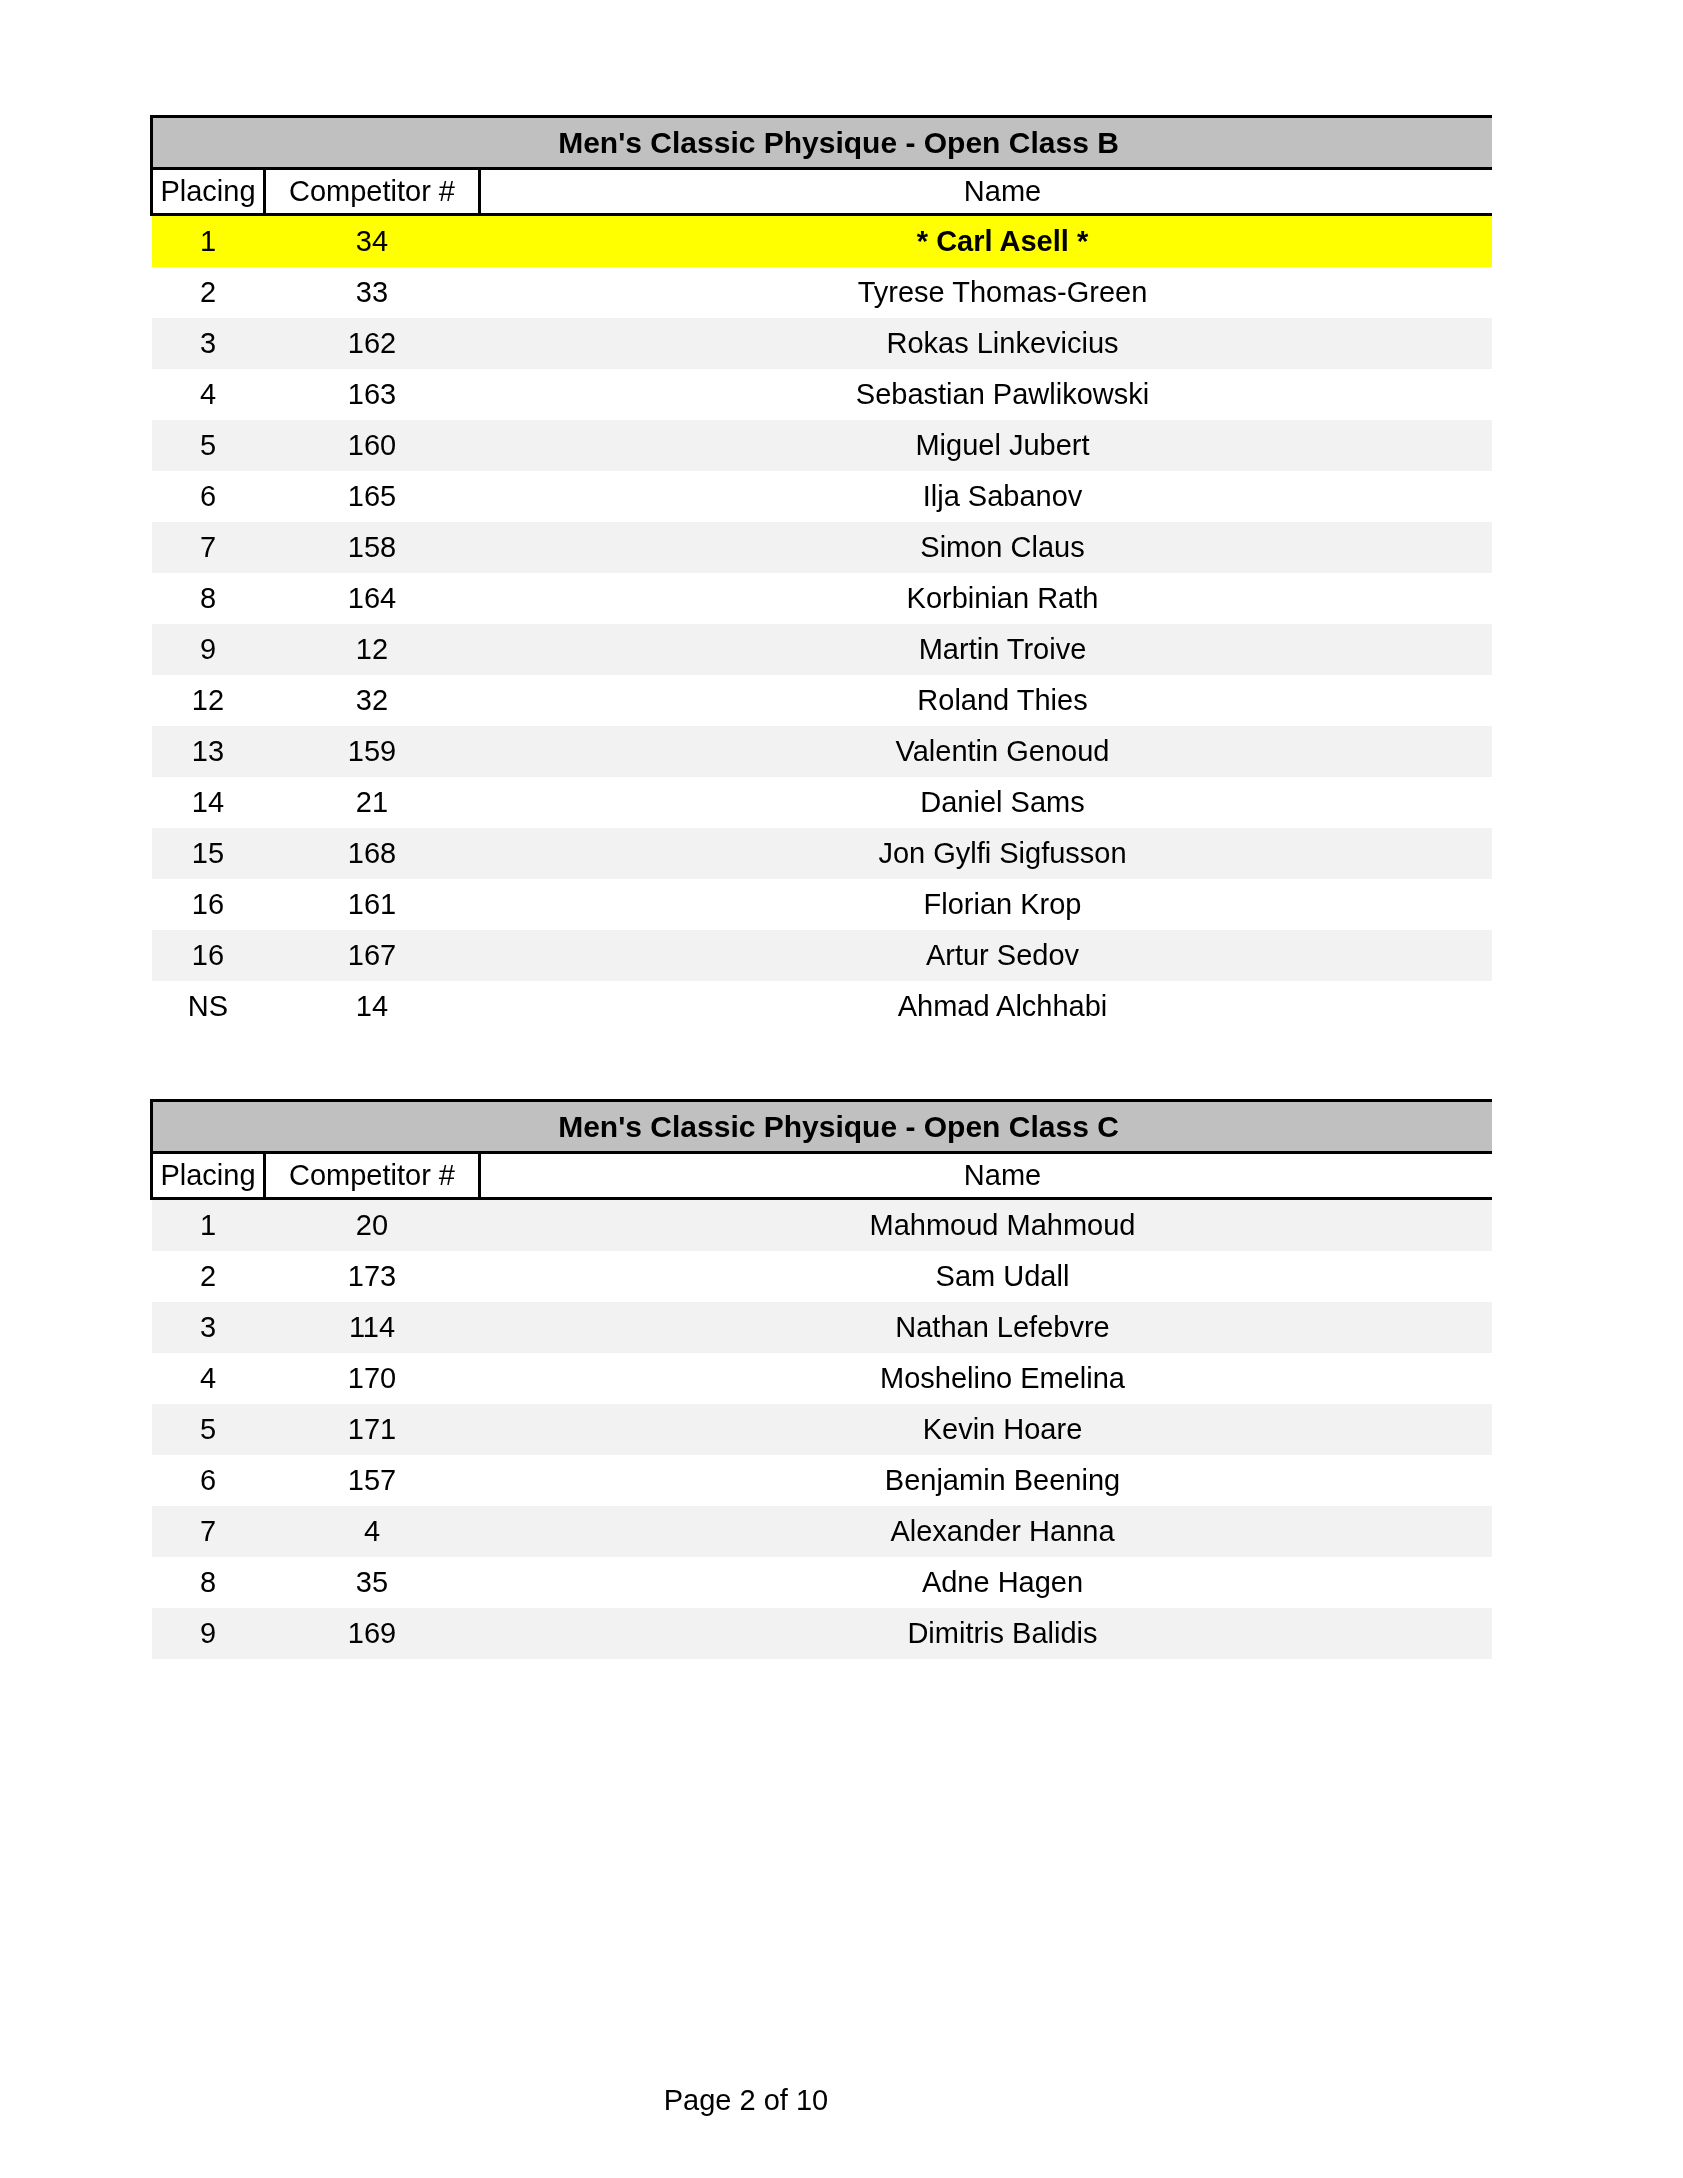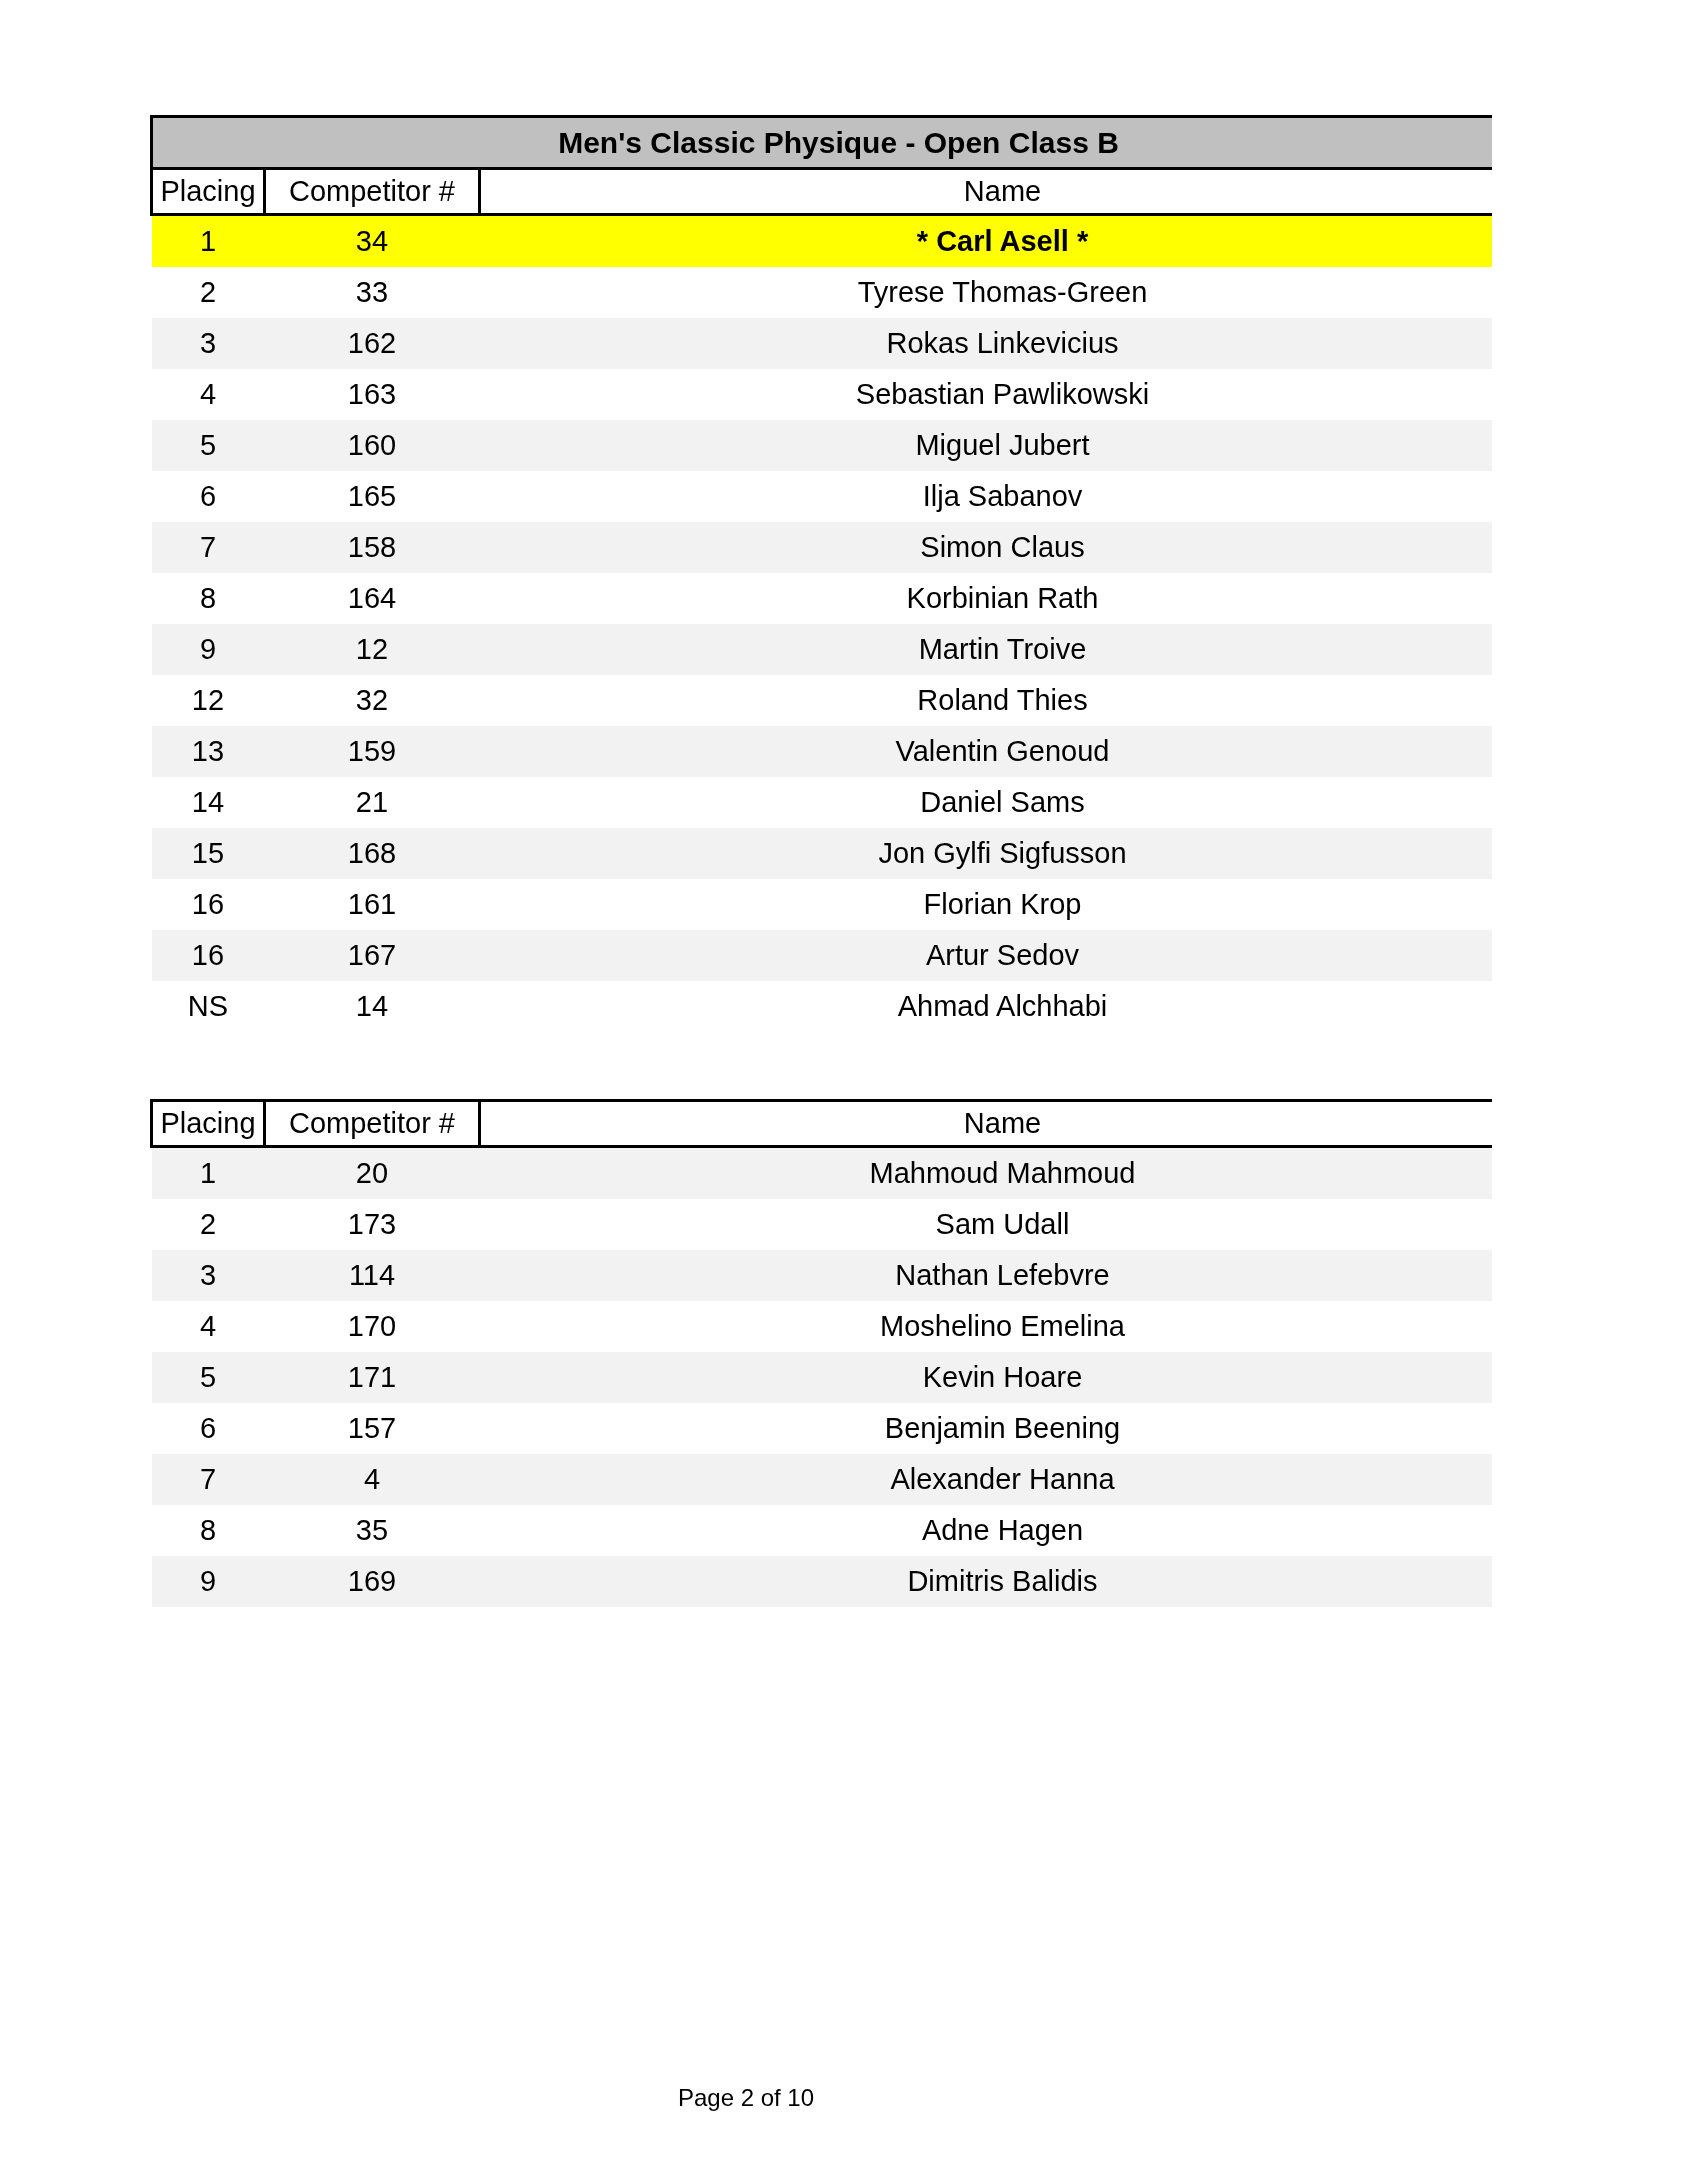--- a/index.html
+++ b/index.html
@@ -72,21 +72,21 @@
   }
   tbody.results-body tr.highlight td:nth-child(3) {
     font-weight: bold;
   }
   .page-footer {
     position: absolute;
     left: 0;
     top: 2084px;
     width: 100%;
     text-align: center;
-    font-size: 24px;
+    font-size: 29px;
     color: #000000;
   }
 </style>
 </head>
 <body>
 
 <div class="page">
   <div class="tables-wrap">
 
     <table class="results-table">
@@ -189,20 +189,23 @@
         </tbody>
     </table>
 
     <table class="results-table">
       <colgroup>
         <col class="col-placing">
         <col class="col-competitor">
         <col class="col-name">
       </colgroup>
       <thead>
+        <tr>
+          <th class="title-cell" colspan="3">Men's Classic Physique - Open Class C</th>
+        </tr>
         <tr class="col-header-row">
           <th>Placing</th>
           <th>Competitor #</th>
           <th>Name</th>
         </tr>
       </thead>
       <tbody class="results-body">
           <tr>
             <td>1</td>
             <td>20</td>

